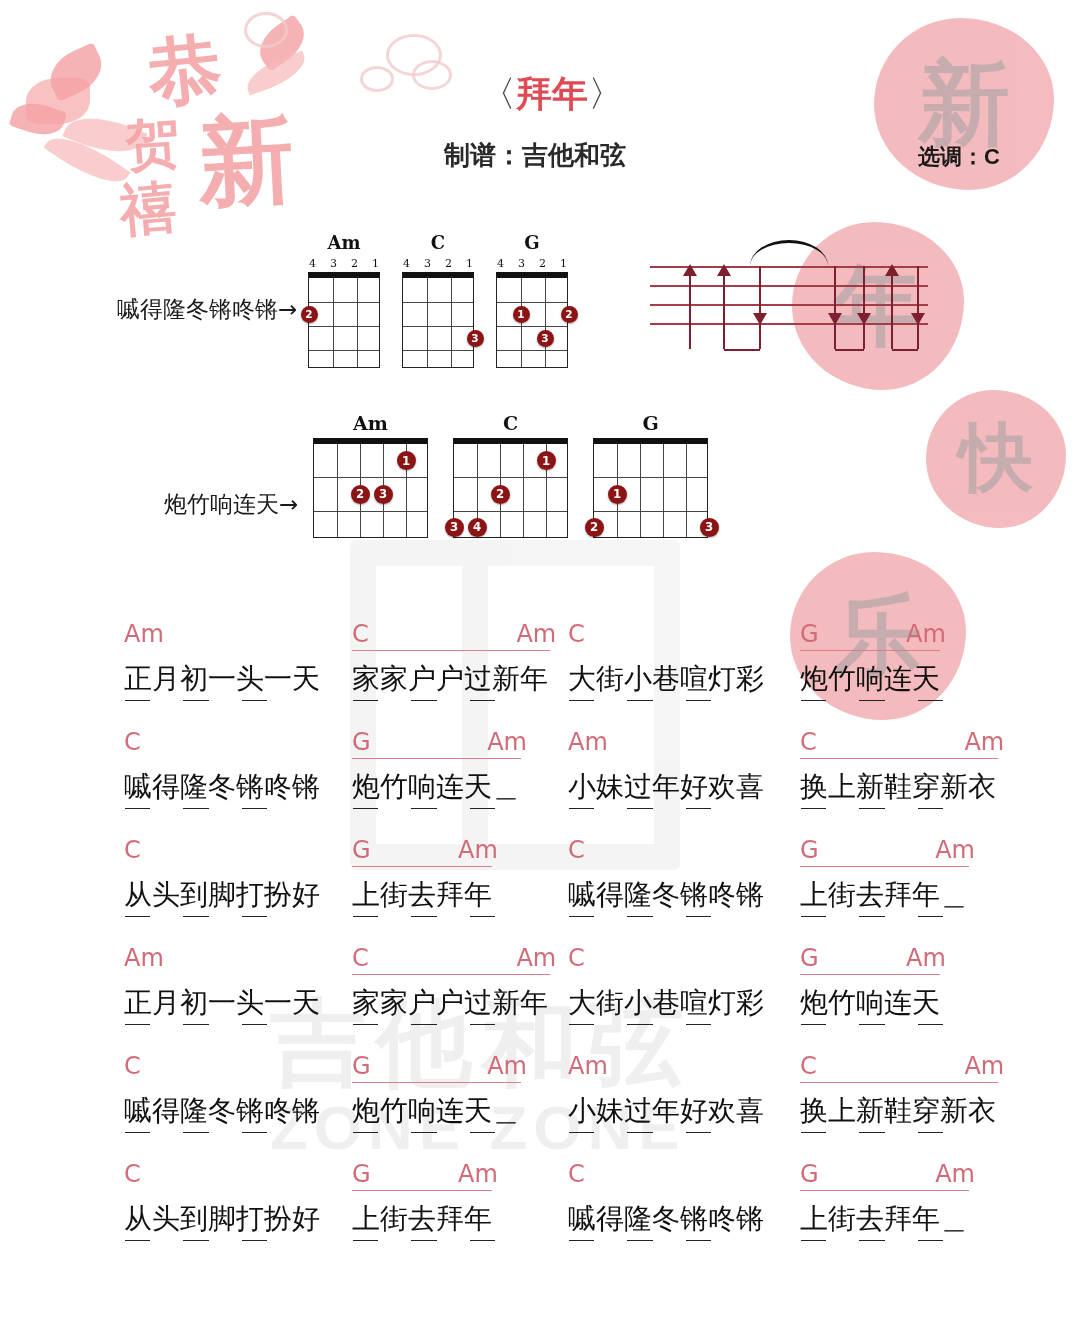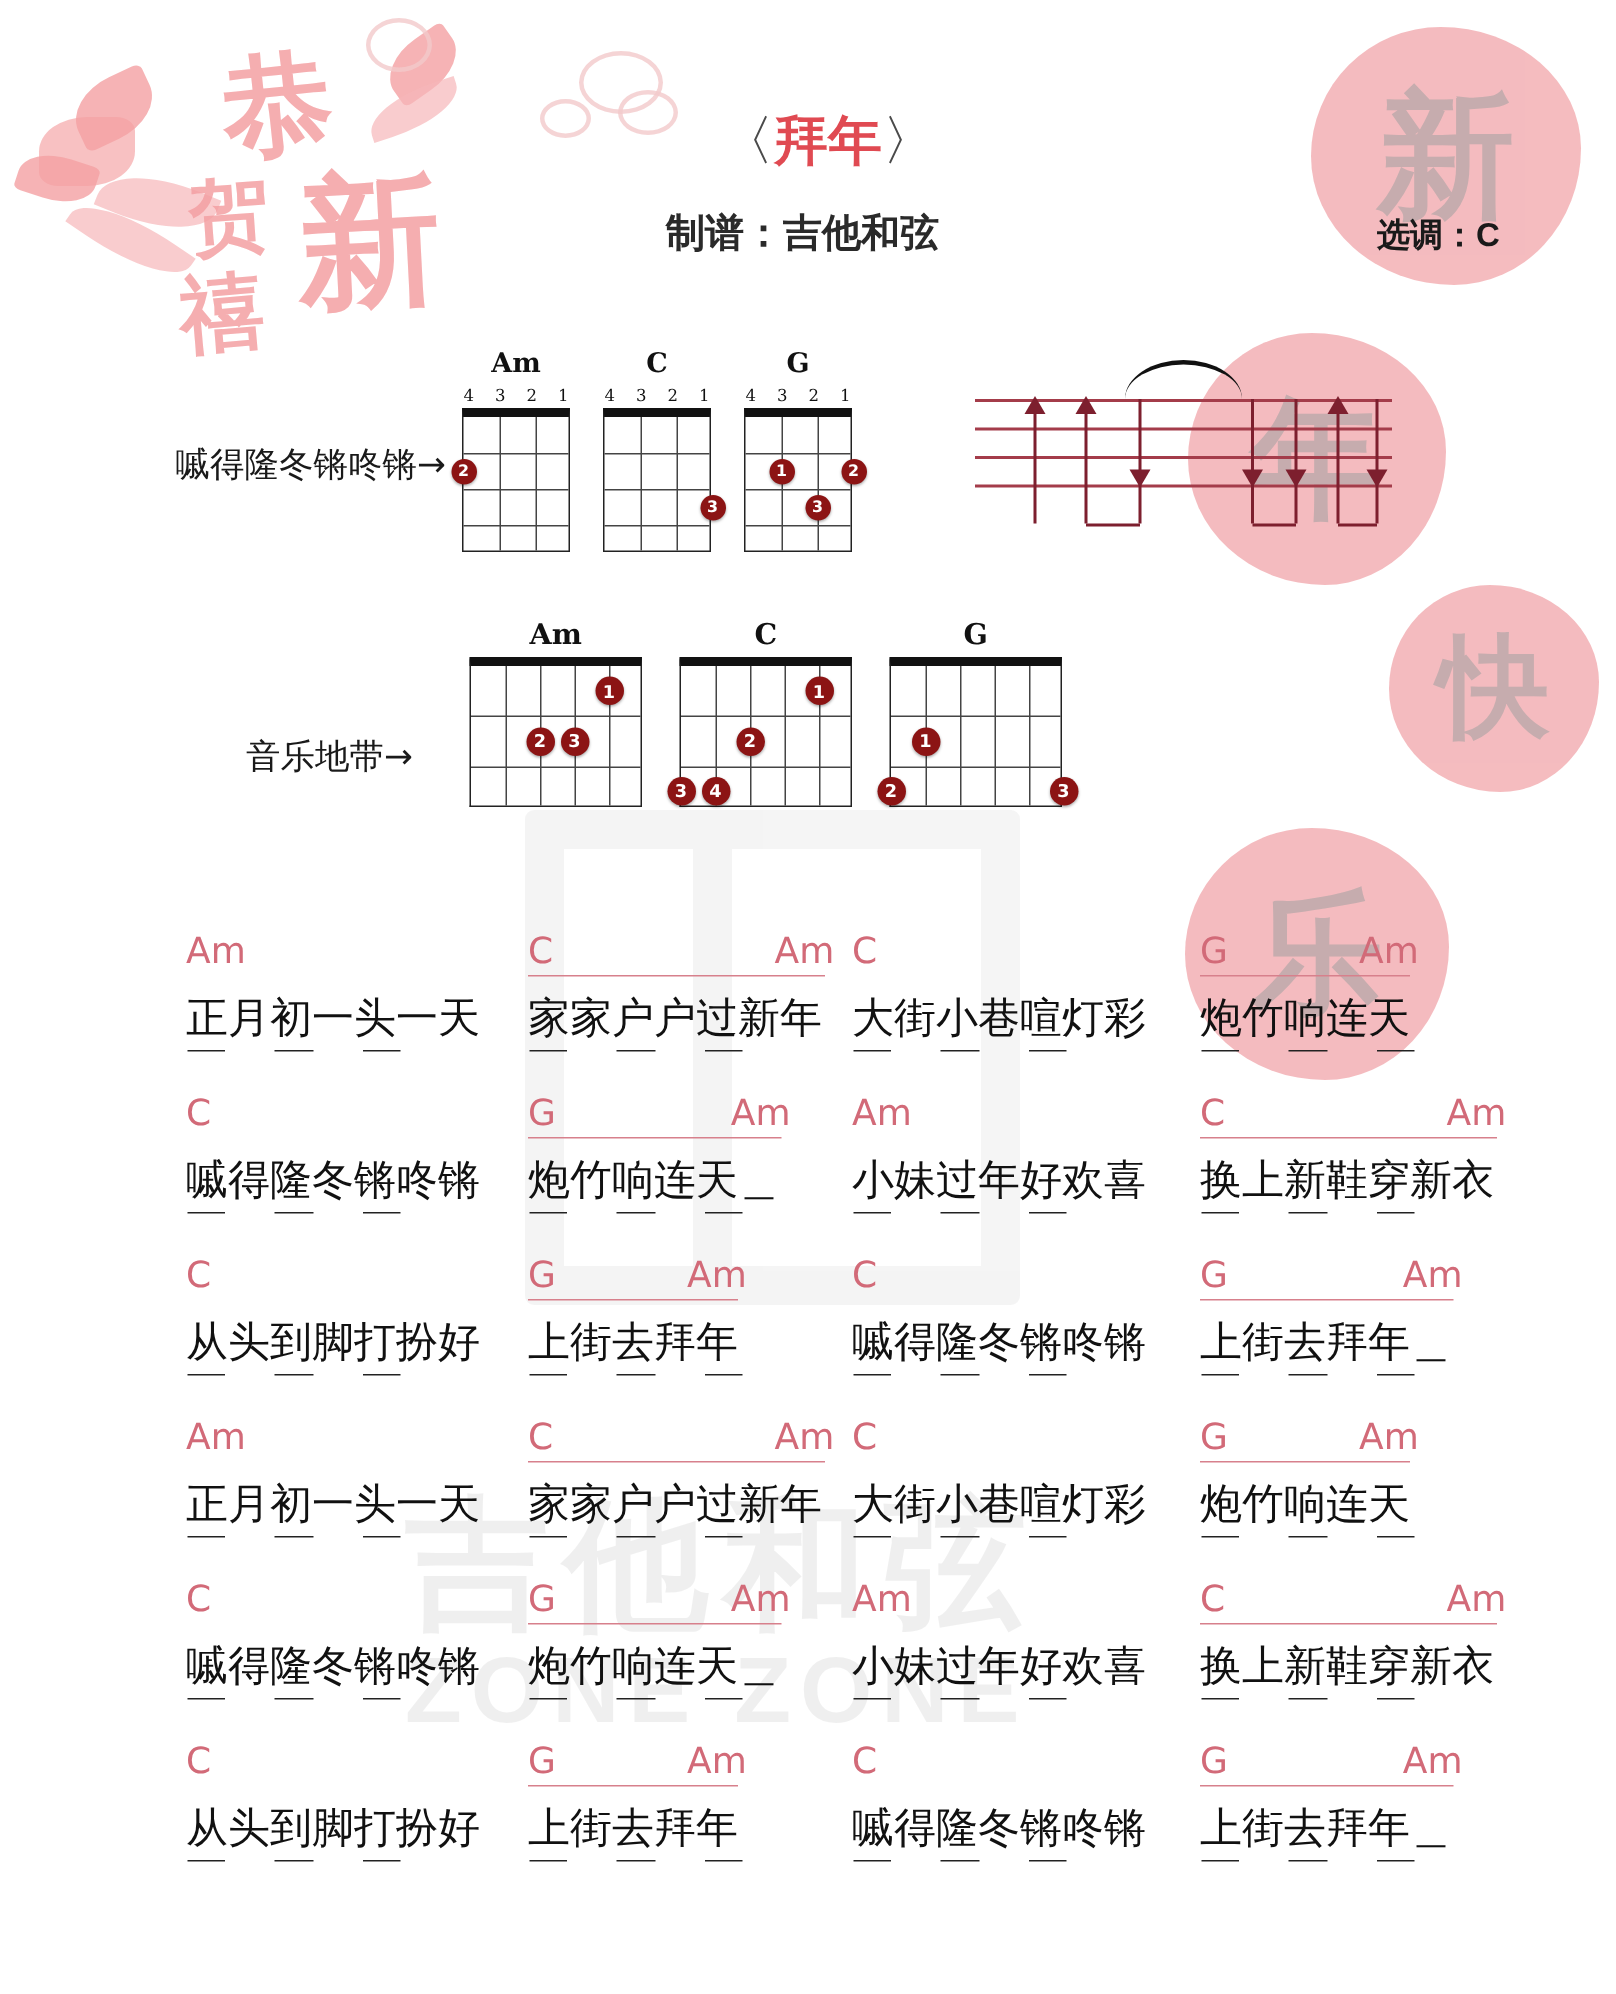--- a/index.html
+++ b/index.html
@@ -247,21 +247,21 @@
   </div>
 </div>
 
 <div class="header">
   <div class="title"><span class="brk">〈</span><span>拜年</span><span class="brk">〉</span></div>
   <div class="subtitle">制谱：吉他和弦</div>
   <div class="key-label">选调：C</div>
 </div>
 
 <div class="row-label uke-label">嘁得隆冬锵咚锵→</div>
-<div class="row-label gtr-label">音乐地带→</div>
+<div class="row-label gtr-label">炮竹响连天→</div>
 
 <div id="uke-chords">
     <div class="chord" style="left: 308px; top: 232px;">
       <div class="cname" style="font-size: 18px;">Am</div>
       <div class="strnums" style="width: 72px;">
         <span>4</span>
         <span>3</span>
         <span>2</span>
         <span>1</span>
       </div>

